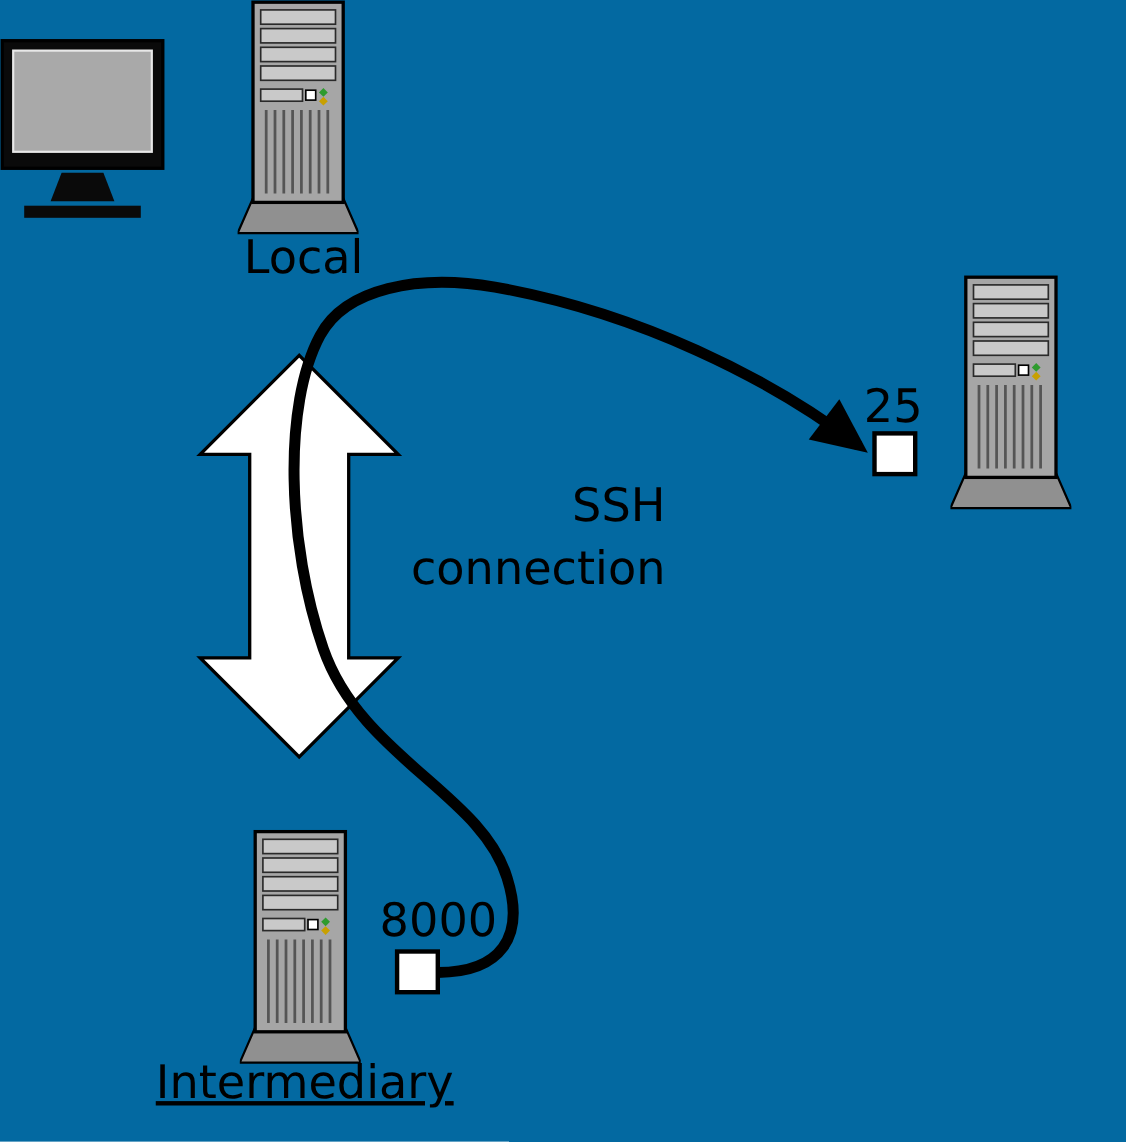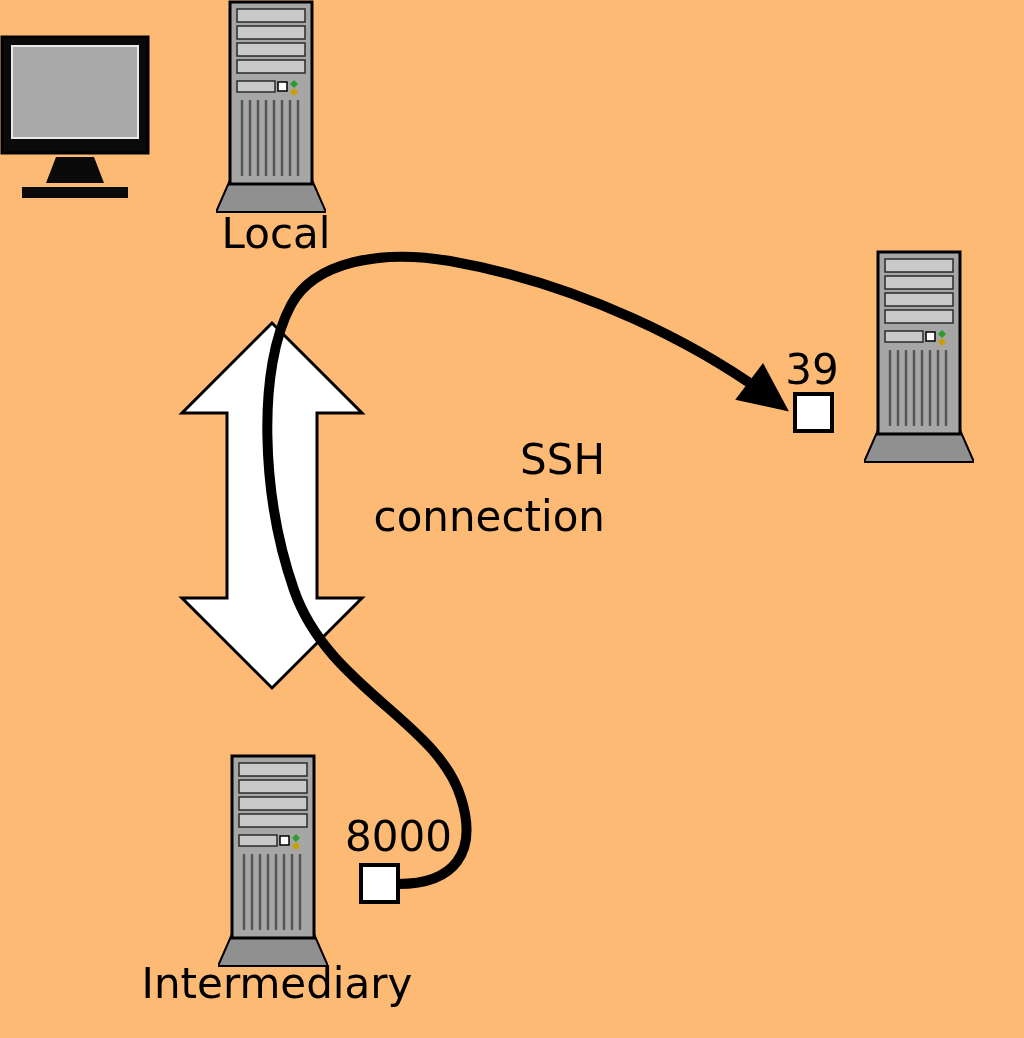--- a/index.html
+++ b/index.html
@@ -5,21 +5,21 @@
   html, body {
     margin: 0;
     padding: 0;
     background: #ffffff;
     font-family: "DejaVu Sans", "Liberation Sans", sans-serif;
   }
   .canvas {
     position: relative;
     width: 1024px;
     height: 1038px;
-    background: #fdba74;
+    background: #0369a1;
     overflow: hidden;
   }
   .diagram-svg {
     position: absolute;
     left: 0;
     top: 0;
   }
   .node-label {
     position: absolute;
     text-align: center;
@@ -106,21 +106,21 @@
              C 314 262, 380 249, 450 261
              C 580 284, 700 344, 779 404" fill="none" stroke="#000000" stroke-width="10" stroke-linecap="round" marker-end="url(#arrowhead)"></path>
 
     <rect x="795" y="394" width="37" height="37" stroke="#000000" stroke-width="4" fill="#ffffff"></rect>
     <rect x="361" y="865" width="37" height="37" stroke="#000000" stroke-width="4" fill="#ffffff"></rect>
   </svg>
 
   <div class="node-label" style="left:196px; top:210px; width:160px;">Local</div>
 
 
-  <div class="node-label" style="left:107px; top:960px; width:340px;">Intermediary</div>
+  <div class="node-label" style="left:107px; top:960px; width:340px;text-decoration:underline;">Intermediary</div>
 
   <div class="conn-label" style="left:335px; top:432px; width:270px;">SSH connection</div>
 
-  <div class="port-label" style="left:772px; top:345px; width:80px;">39</div>
+  <div class="port-label" style="left:772px; top:345px; width:80px;">25</div>
 
   <div class="port-label" style="left:312px; top:812px; width:140px;text-align:right;">8000</div>
 
 </div>
 
 </body></html>

